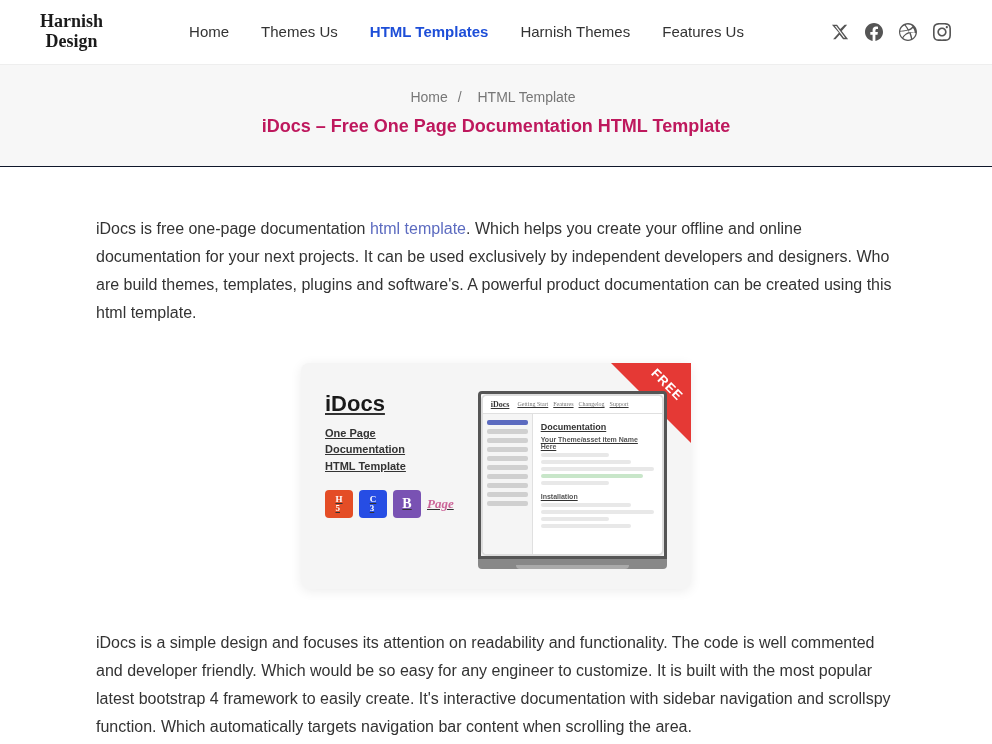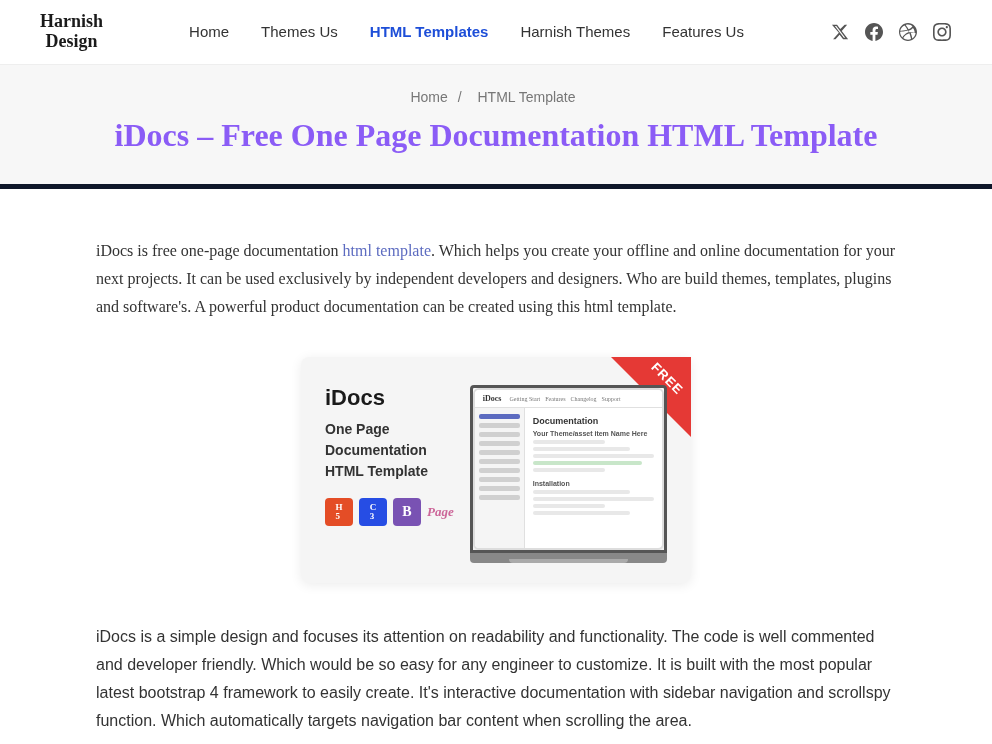--- a/index.html
+++ b/index.html
@@ -41,46 +41,46 @@
       cursor: pointer;
       display: flex; align-items: center; justify-content: center;
       font-size: 16px;
     }
 
     
     .breadcrumb-section {
       background: #f7f7f7;
       text-align: center;
       padding: 24px 40px 28px;
-      border-bottom: 5px solid #0f172a;
+      border-bottom: 1px solid #0f172a;
     }
     .breadcrumb {
       font-family: Arial, sans-serif;
       font-size: 14px;
       color: #777;
       margin-bottom: 10px;
     }
     .breadcrumb a { color: #777; text-decoration: none; }
     .breadcrumb span { margin: 0 6px; }
     .page-title {
-      font-family: Liberation Serif, serif;
-      font-size: 32px;
+      font-family: Liberation Sans, sans-serif;
+      font-size: 18px;
       font-weight: 800;
-      color: #8b5cf6;
+      color: #be185d;
       line-height: 1.3;
     }
 
     
     .main-content {
       max-width: 920px;
       margin: 0 auto;
       padding: 48px 60px;
     }
     .intro-text {
-      font-family: Liberation Serif, serif;
+      font-family: Liberation Sans, sans-serif;
       font-size: 16px;
       line-height: 1.75;
       color: #333;
       margin-bottom: 36px;
     }
     .intro-text a { color: #5c6bc0; text-decoration: none; }
 
     
     .product-image-container {
       display: flex;
@@ -117,36 +117,37 @@
       font-size: 13px;
       font-weight: 700;
       transform: rotate(45deg);
       letter-spacing: 1px;
     }
 
     
     .laptop-container {
       display: flex;
       align-items: flex-start;
-      gap: 16px;
+      gap: 24px;
       width: 100%;
+      text-decoration: underline;
     }
     .left-panel {
       flex: 0 0 auto;
     }
     .product-name {
       font-family: Arial, sans-serif;
       font-size: 22px;
       font-weight: 700;
       color: #1a1a1a;
       margin-bottom: 8px;
     }
     .product-subtitle {
       font-family: Arial, sans-serif;
-      font-size: 14px;
+      font-size: 11px;
       font-weight: 600;
       color: #333;
       line-height: 1.5;
       margin-bottom: 16px;
     }
     .tech-badges {
       display: flex;
       gap: 6px;
       align-items: center;
       flex-wrap: wrap;

